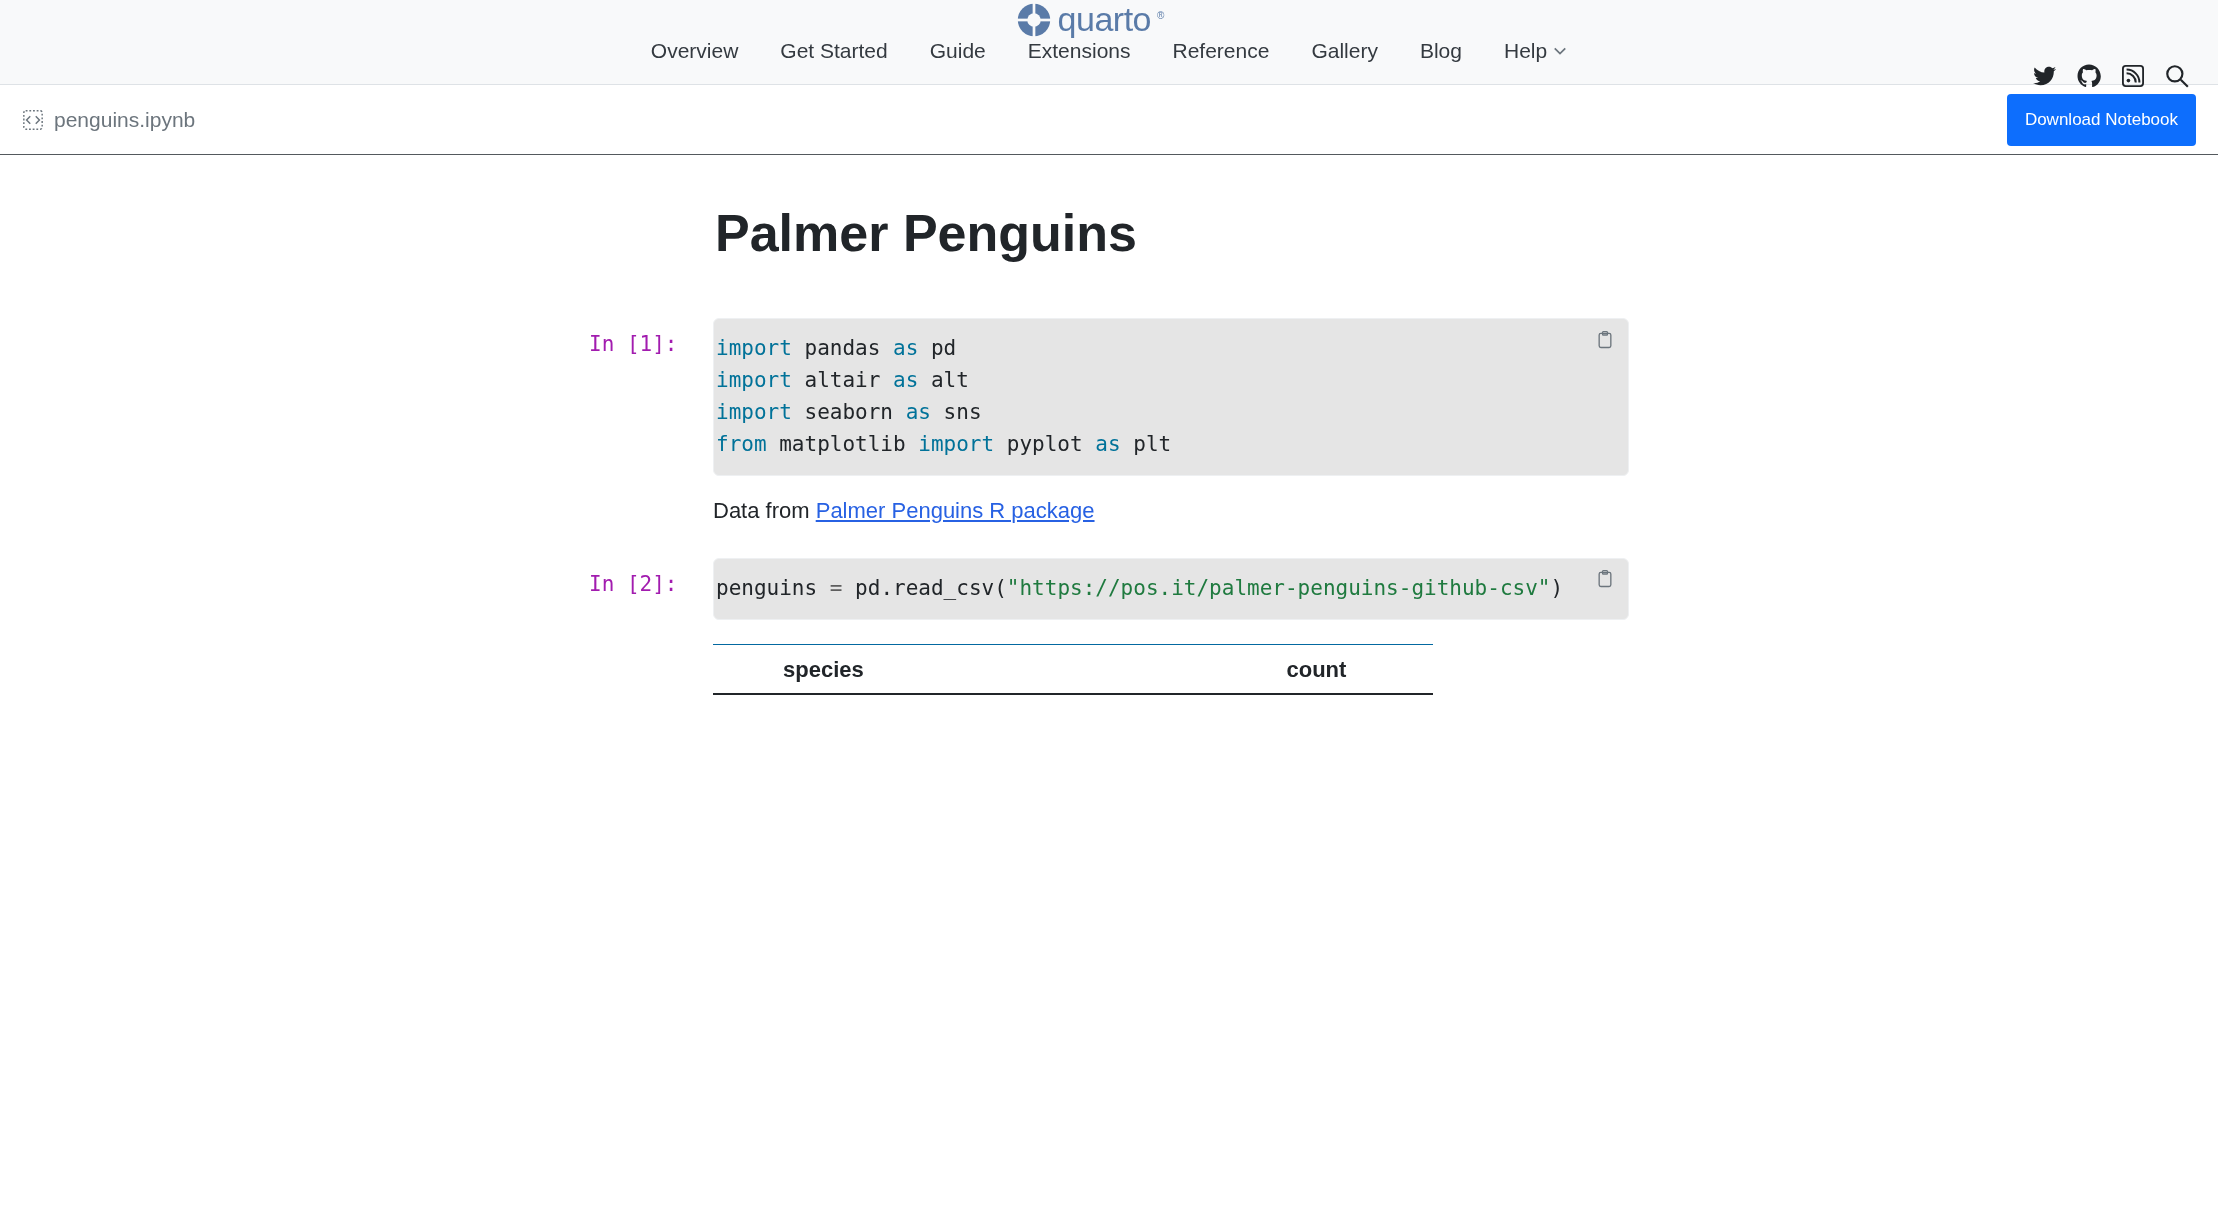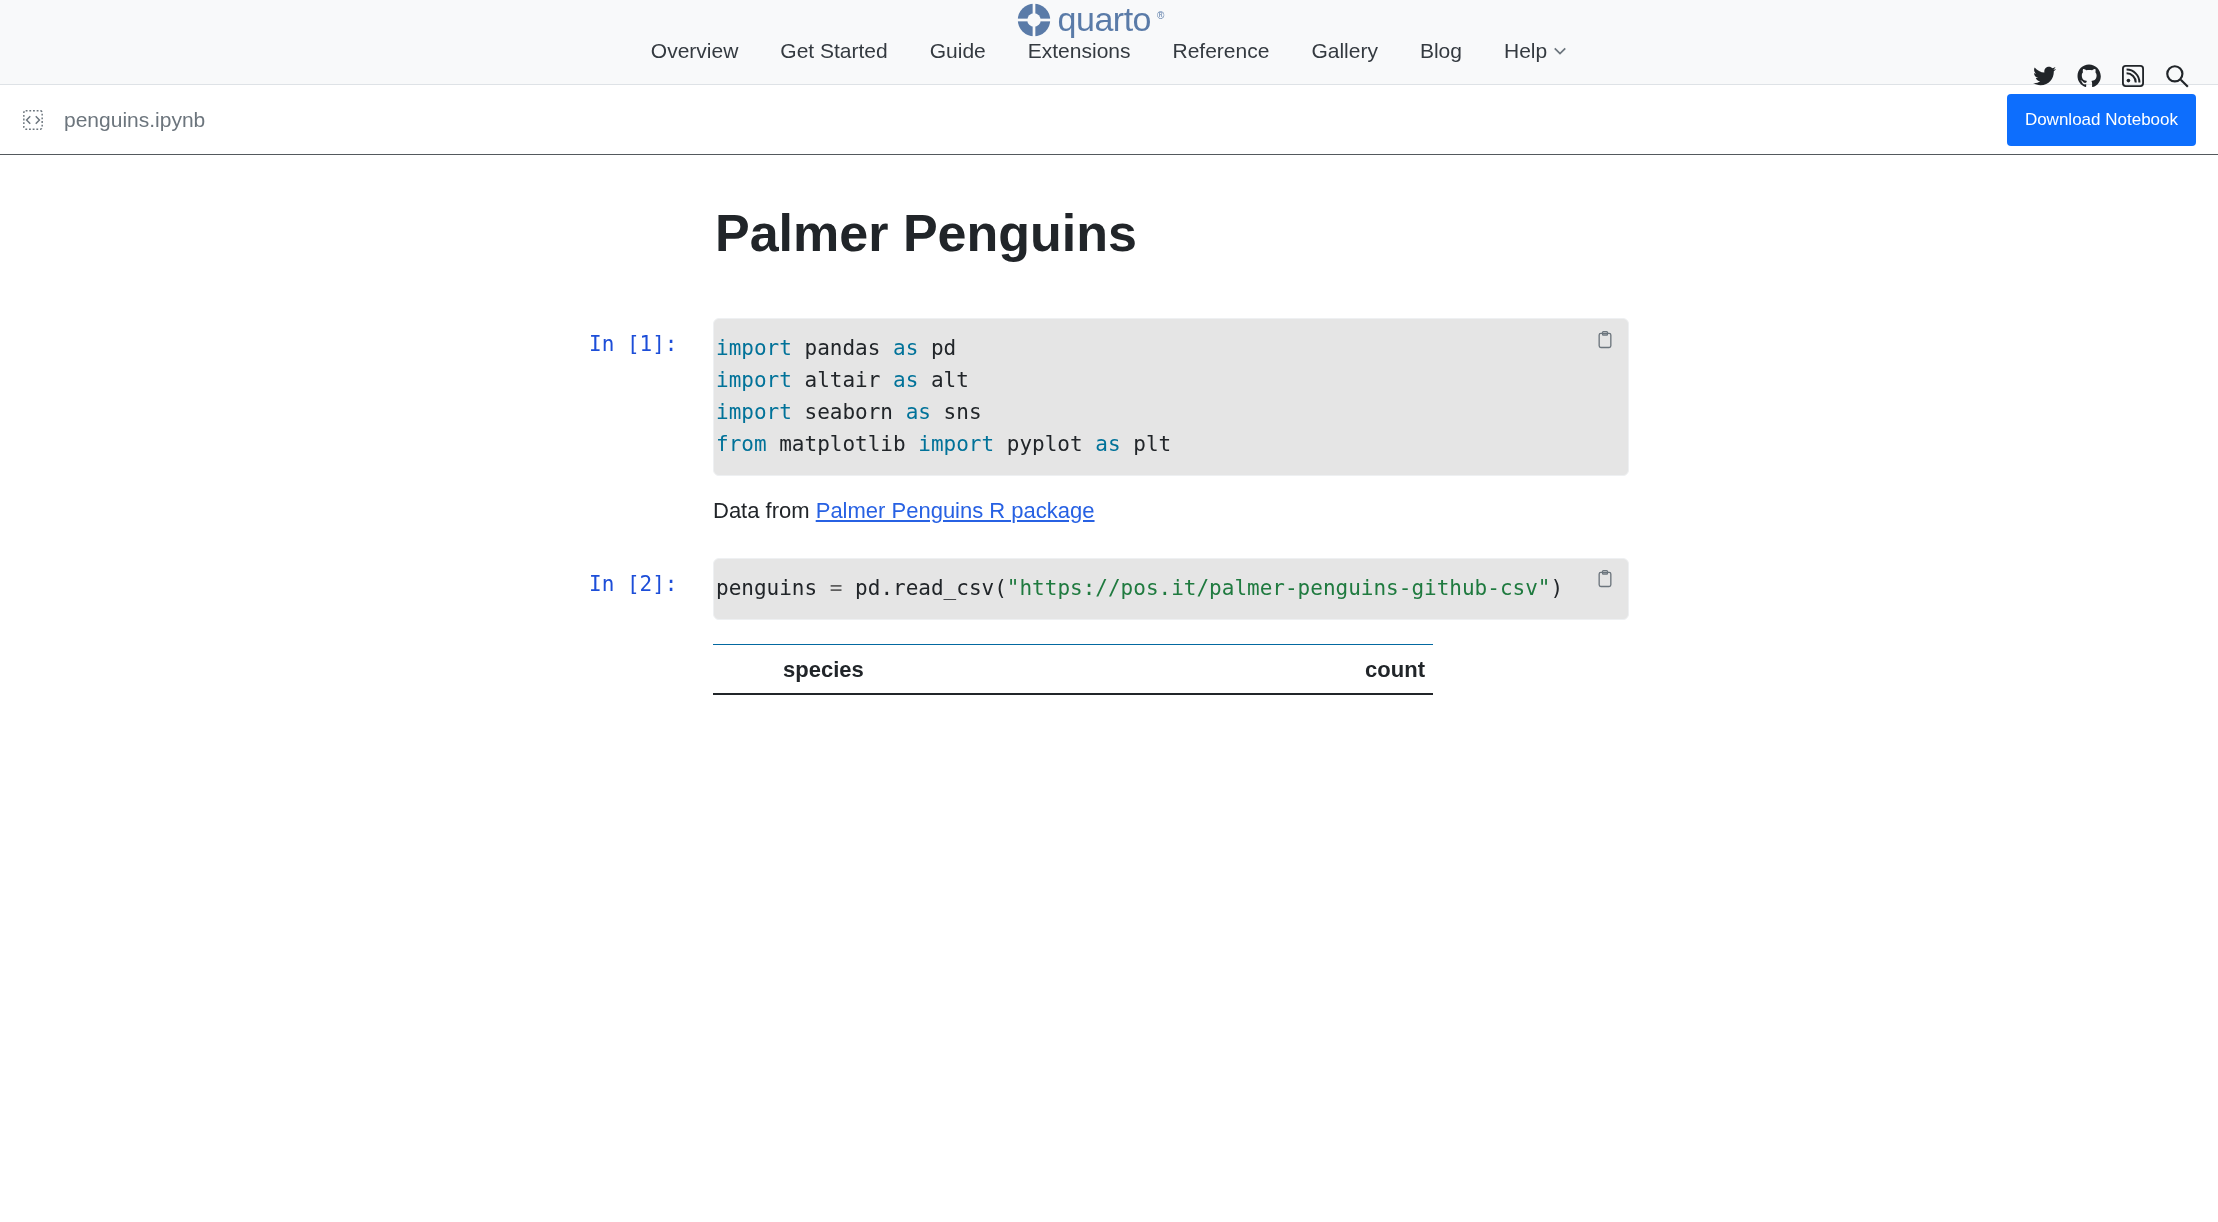--- a/index.html
+++ b/index.html
@@ -70,21 +70,21 @@
 .subheader {
   display: flex;
   align-items: center;
   padding: 0 22px;
   height: 70px;
   border-bottom: 1px solid #54595d;
 }
 .subheader-left {
   display: flex;
   align-items: center;
-  gap: 20px;
+  gap: 10px;
   color: #6c757d;
   font-size: 21px;
 }
 .download-btn {
   margin-left: auto;
   background: #0d6efd;
   color: #fff;
   border: none;
   padding: 16px 18px;
   font-size: 17px;
@@ -104,21 +104,21 @@
   margin-left: 126px;
 }
 .nb-cell {
   display: flex;
   margin-bottom: 22px;
   align-items: flex-start;
 }
 .nb-prompt {
   font-family: ui-monospace, SFMono-Regular, Menlo, Consolas, monospace;
   font-size: 21px;
-  color: #1d4ed8;
+  color: #a21caf;
   width: 124px;
   flex-shrink: 0;
   padding-top: 14px;
   white-space: pre;
 }
 .nb-body {
   flex: 1;
   position: relative;
 }
 .code-block {
@@ -161,21 +161,21 @@
   width: 720px;
   margin-top: 24px;
 }
 table.out thead tr { border-bottom: 2.5px solid #212529; border-top: 1px solid #0369a1; }
 table.out th {
   text-align: left;
   font-weight: 700;
   padding: 12px 8px 10px;
   font-size: 22px;
 }
-table.out th.col-count { text-align: right; padding-left: 260px; }
+table.out th.col-count { text-align: center; padding-left: 260px; }
 .chevron-down { width: 14px; height: 14px; }
 </style>
 </head>
 <body>
 
 <div class="topnav">
   <div class="logo">
     <svg class="logo-mark" viewBox="0 0 40 40">
       <circle cx="20" cy="20" r="18" fill="#5A7BA8"></circle>
       <rect x="18.5" y="0" width="3" height="40" fill="#f8f9fa"></rect>

